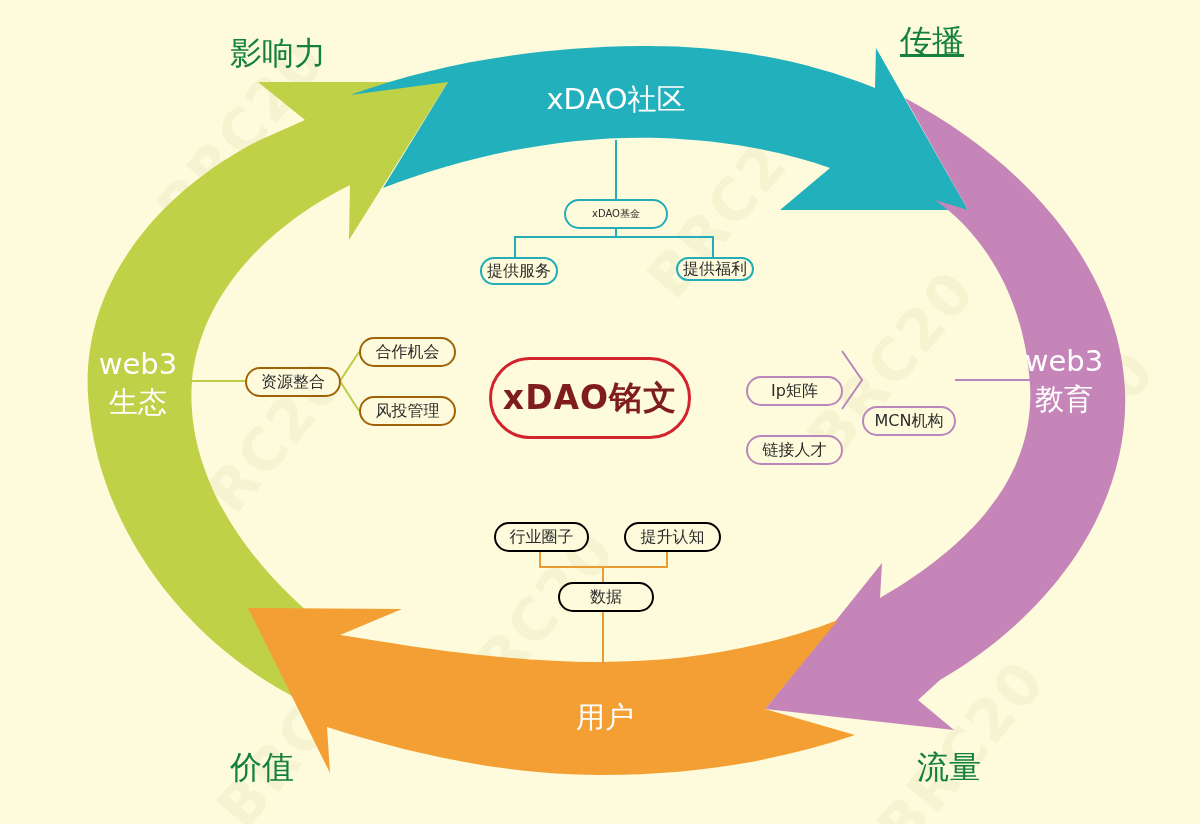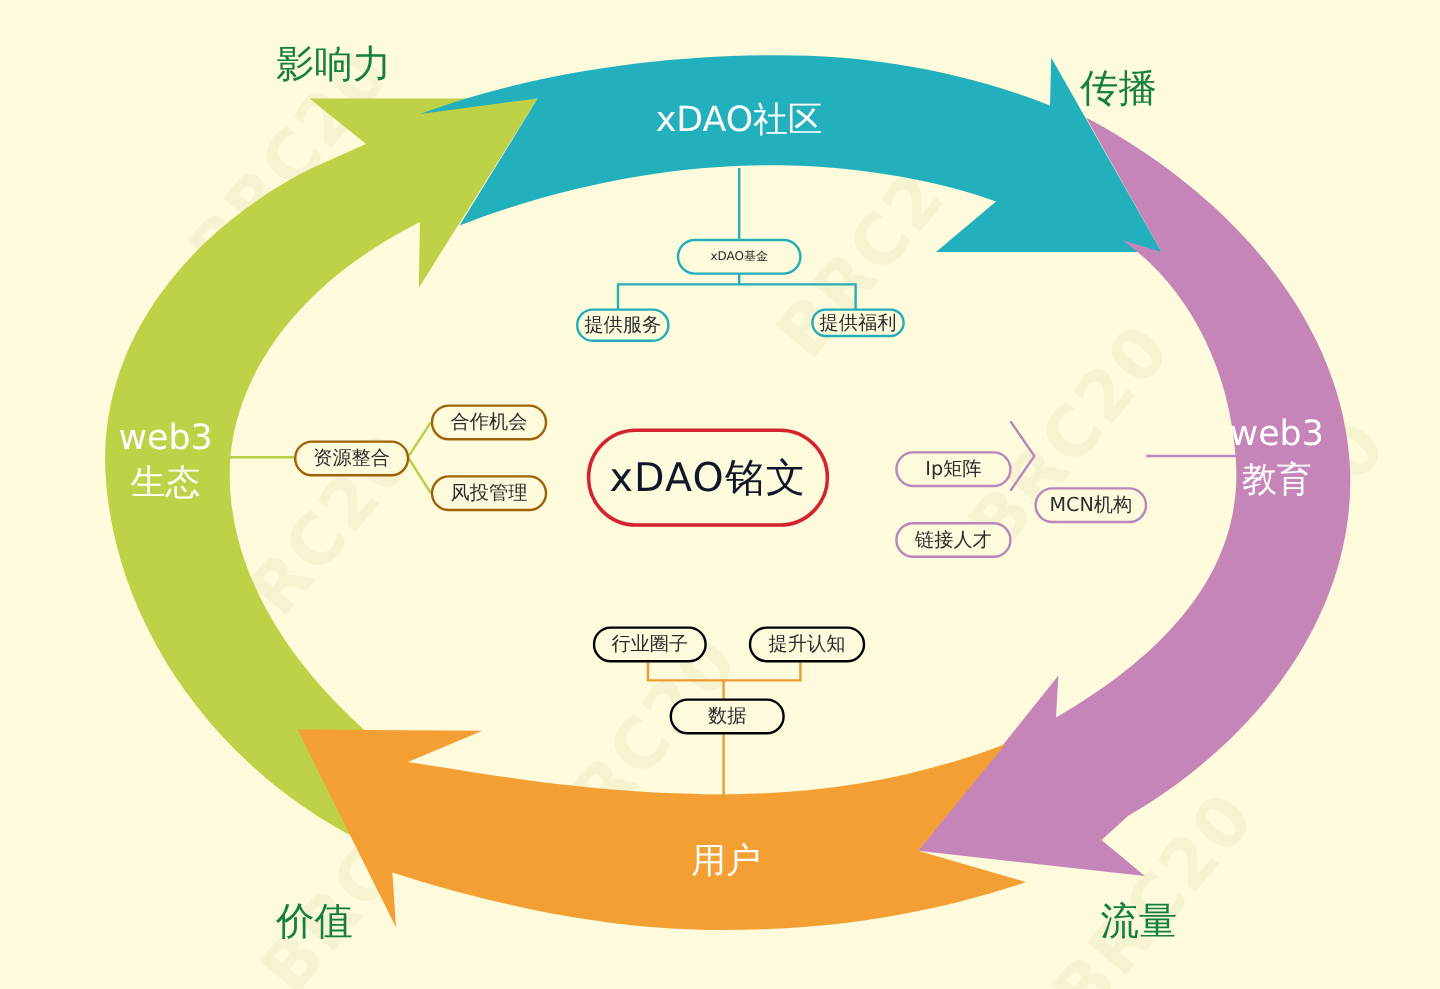--- a/index.html
+++ b/index.html
@@ -12,21 +12,21 @@
   .arrow-label { position:absolute; font-size:29px; color:#ffffff; text-align:center; line-height:38px; white-space:nowrap; }
   .node { position:absolute; box-sizing:border-box; border-radius:18px; background:#fdfbdc;
           display:flex; align-items:center; justify-content:center; font-size:16px; color:#2b2b2b; white-space:nowrap; }
   .node.teal { border:2px solid #24adb9; }
   .node.green { border:2px solid #a16207; }
   .node.purple { border:2px solid #b987bb;margin-top:40px; }
   .node.orange { border:2px solid #000000; }
   .center-node { position:absolute; left:489px; top:357px; width:202px; height:82px; box-sizing:border-box;
                  border:3px solid #d3232e; border-radius:41px; background:#fdfbdc;
                  display:flex; align-items:center; justify-content:center;
-                 font-weight:normal; font-size:33px; color:#0f172a; letter-spacing:1px; }
+                 font-weight:bold; font-size:33px; color:#7f1d1d; letter-spacing:1px; }
 </style>
 </head>
 <body>
 
 <div class="watermark" style="left:130px;top:100px;">BRC20</div>
 <div class="watermark" style="left:620px;top:170px;">BRC20</div>
 <div class="watermark" style="left:780px;top:330px;">BRC20</div>
 <div class="watermark" style="left:150px;top:420px;">BRC20</div>
 <div class="watermark" style="left:960px;top:410px;">BRC20</div>
 <div class="watermark" style="left:420px;top:590px;">BRC20</div>
@@ -52,21 +52,21 @@
 
   <line x1="955" y1="380" x2="1030" y2="380" stroke="#b987bb" stroke-width="2"></line>
   <polyline points="842,351 862,380 842,409" fill="none" stroke="#b987bb" stroke-width="2"></polyline>
 
   <polyline points="540,551 540,567 667,567 667,551" fill="none" stroke="#eb9b34" stroke-width="2"></polyline>
   <line x1="603" y1="567" x2="603" y2="583" stroke="#eb9b34" stroke-width="2"></line>
   <line x1="603" y1="612" x2="603" y2="665" stroke="#eb9b34" stroke-width="2"></line>
 </svg>
 
 <div class="corner-label" style="left:230px;top:32px;">影响力</div>
-<div class="corner-label" style="left:900px;top:52px;">传播</div>
+<div class="corner-label" style="left:900px;top:20px;text-decoration:underline;">传播</div>
 <div class="corner-label" style="left:917px;top:746px;">流量</div>
 <div class="corner-label" style="left:230px;top:746px;">价值</div>
 
 <div class="arrow-label" style="left:528px;top:80px;width:176px;">xDAO社区</div>
 <div class="arrow-label" style="left:1014px;top:342px;width:100px;">
   <div>web3</div>
   <div>教育</div>
 </div>
 <div class="arrow-label" style="left:560px;top:698px;width:90px;">用户</div>
 <div class="arrow-label" style="left:88px;top:345px;width:100px;">

